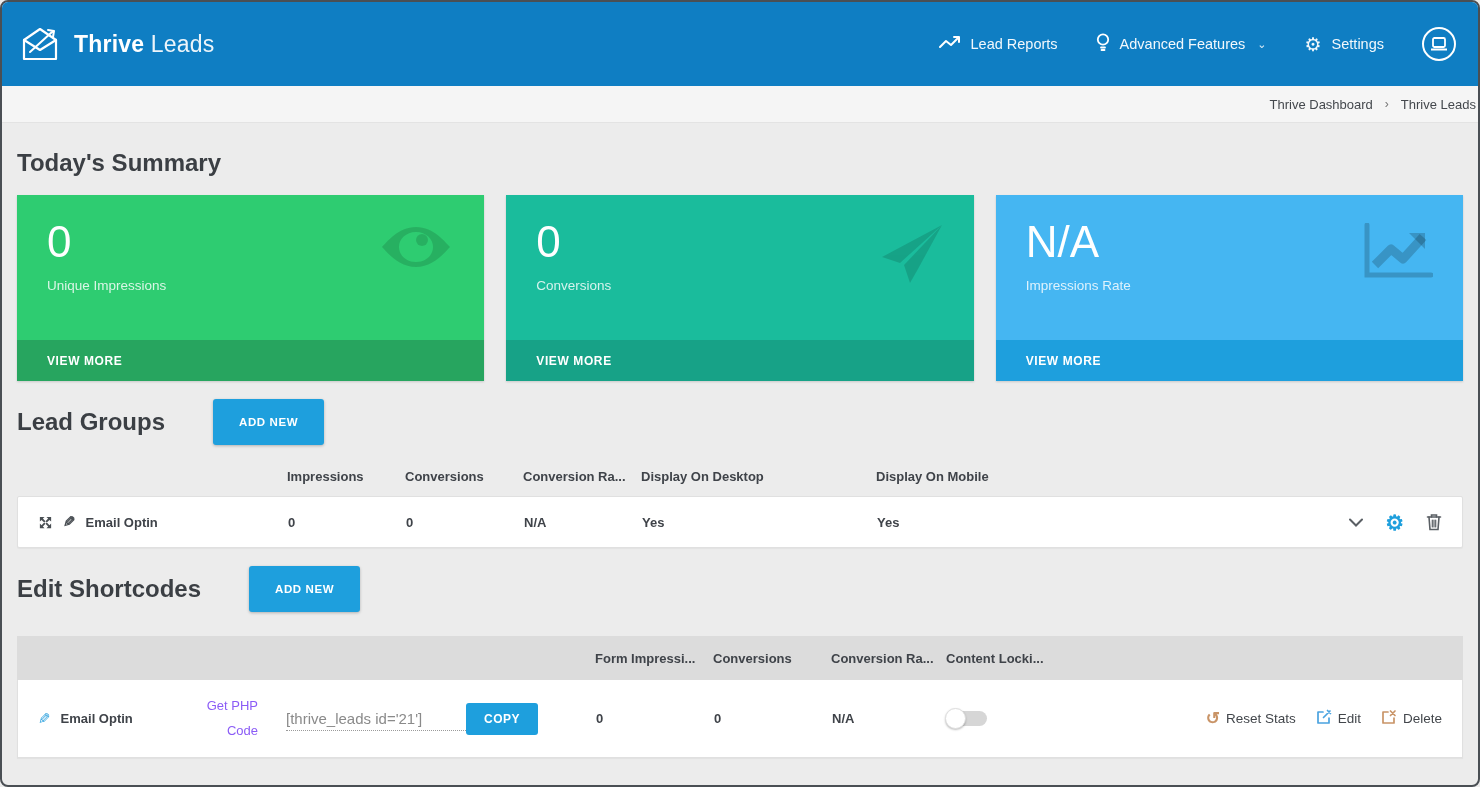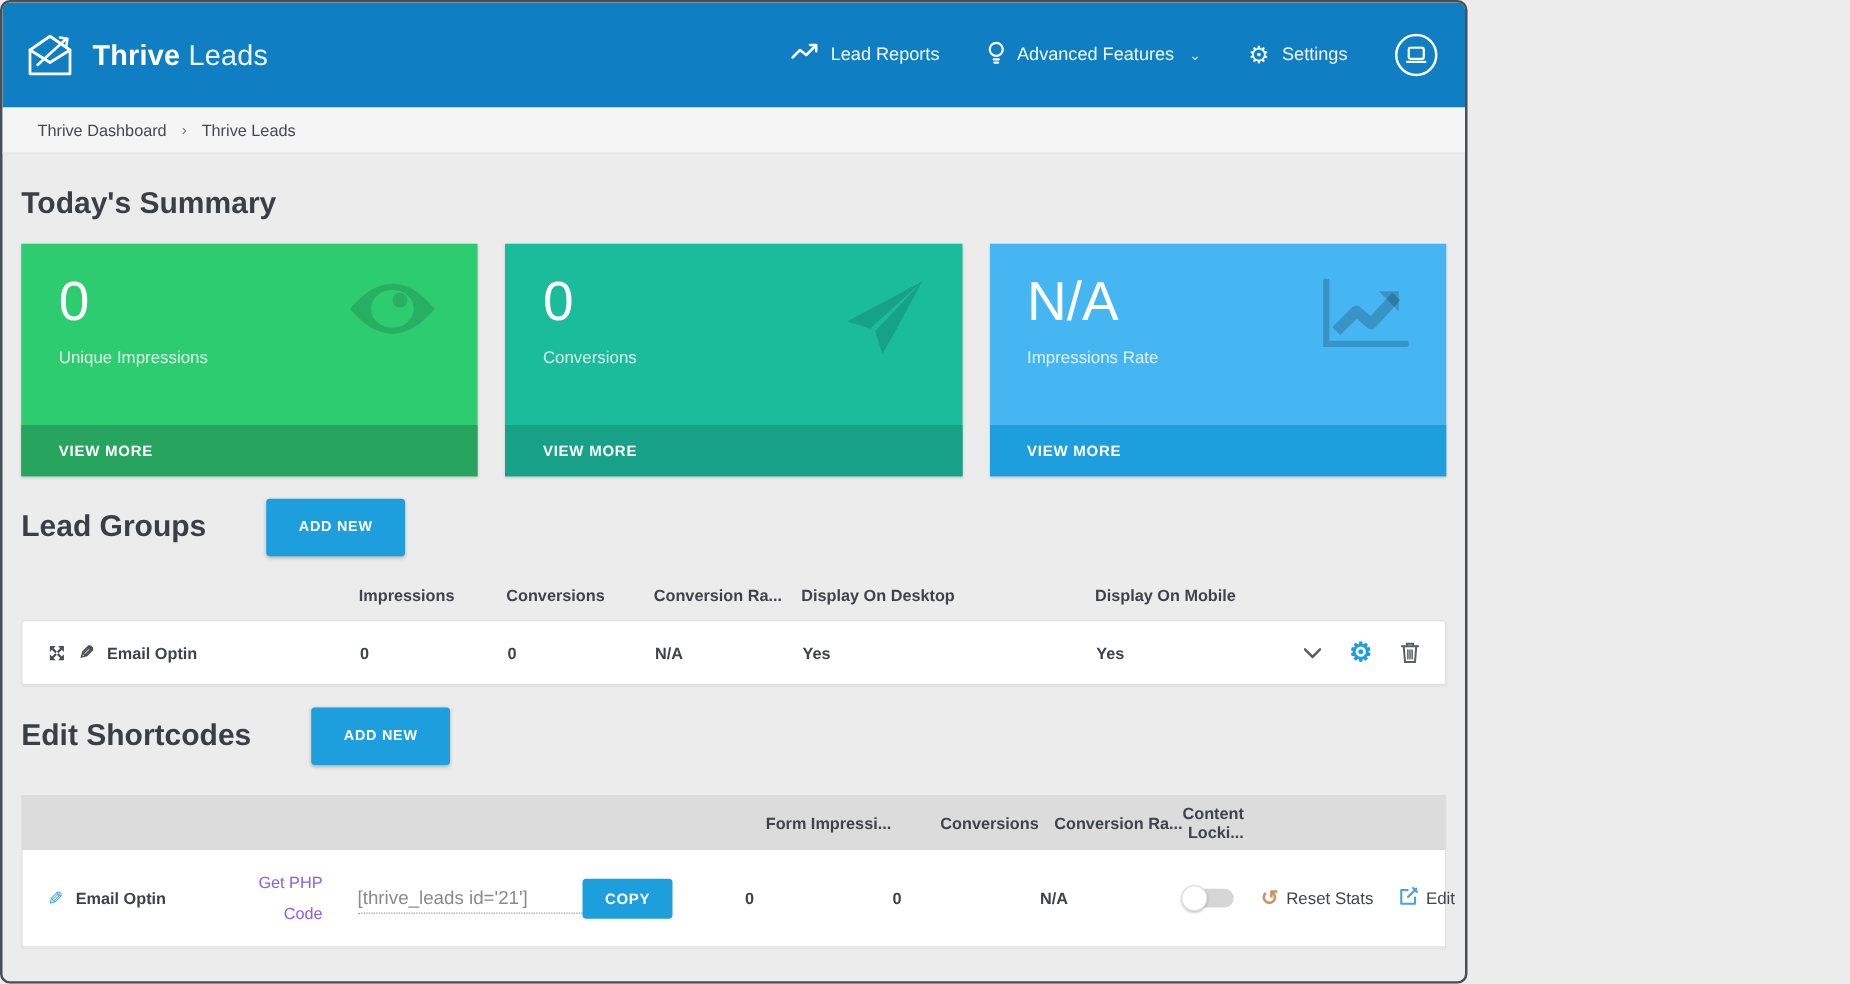--- a/index.html
+++ b/index.html
@@ -4,21 +4,21 @@
 <style>
   * { box-sizing: border-box; margin: 0; padding: 0; }
   html,body { width: 1480px; height: 787px; }
   body {
     font-family: "Liberation Sans", sans-serif;
     background: #ececec;
     color: #3f4349;
     overflow: hidden;
   }
   .frame {
-    width: 1174px; height: 787px;
+    width: 1480px; height: 787px;
     border: 2px solid #4a4f54;
     border-radius: 8px;
     overflow: hidden;
     background: #ececec;
   }
 
   
   .topnav {
     height: 84px;
     background: #0f7ec3;
@@ -40,22 +40,22 @@
   .nav-caret { font-size: 11px; margin-left: 2px; opacity: .9; }
   .support-circle {
     width: 34px; height: 34px; border-radius: 50%;
     border: 2px solid #ffffff; display: flex; align-items: center; justify-content: center;
   }
 
   
   .breadcrumb-bar {
     height: 37px; background: #f5f5f5;
     border-bottom: 1px solid #e3e3e3;
-    display: flex; align-items: center; padding: 0 28px;
-    font-size: 13px; color: #44484d;
+    display: flex; align-items: center; padding: 0 2px;
+    font-size: 13px; color: #44484d; justify-content: flex-end;
   }
   .crumb { cursor: pointer; }
   .crumb-sep { margin: 0 12px; color: #777; font-size: 12px; }
 
   
   .content { padding: 0 15px; }
   .section-title {
     font-size: 24px; font-weight: 700; color: #3b3f44;
     margin: 26px 0 18px 0;
   }
@@ -106,21 +106,21 @@
   .gear-blue { color: #1e9fdd; font-size: 21px; line-height: 1; }
 
   
   .sc-grid {
     display: grid;
     grid-template-columns: 150px 98px 180px 130px 118px 118px 115px 1fr 258px;
     align-items: center;
   }
   .sc-header {
     background: #dcdcdc; height: 44px; padding: 0 20px; margin-top: 24px;
-    font-size: 13px; font-weight: 700; color: #3f4349; text-align: right;
+    font-size: 13px; font-weight: 700; color: #3f4349;
   }
   .sc-row {
     background: #fff; border: 1px solid #e0e0e0; border-top: none;
     padding: 0 20px; height: 78px; font-size: 13px; color: #3f4349;
     box-shadow: 0 1px 1px rgba(0,0,0,.04);
   }
   .sc-row .bold { font-weight: 700; }
   .link-blue { color: #8b5cf6; font-size: 13px; text-decoration: none; cursor: pointer; line-height: 1.9; display: inline-block; width: 70px; text-align: right; }
   .shortcode-input {
     width: 180px; border: none; border-bottom: 1px dotted #9a9a9a;

